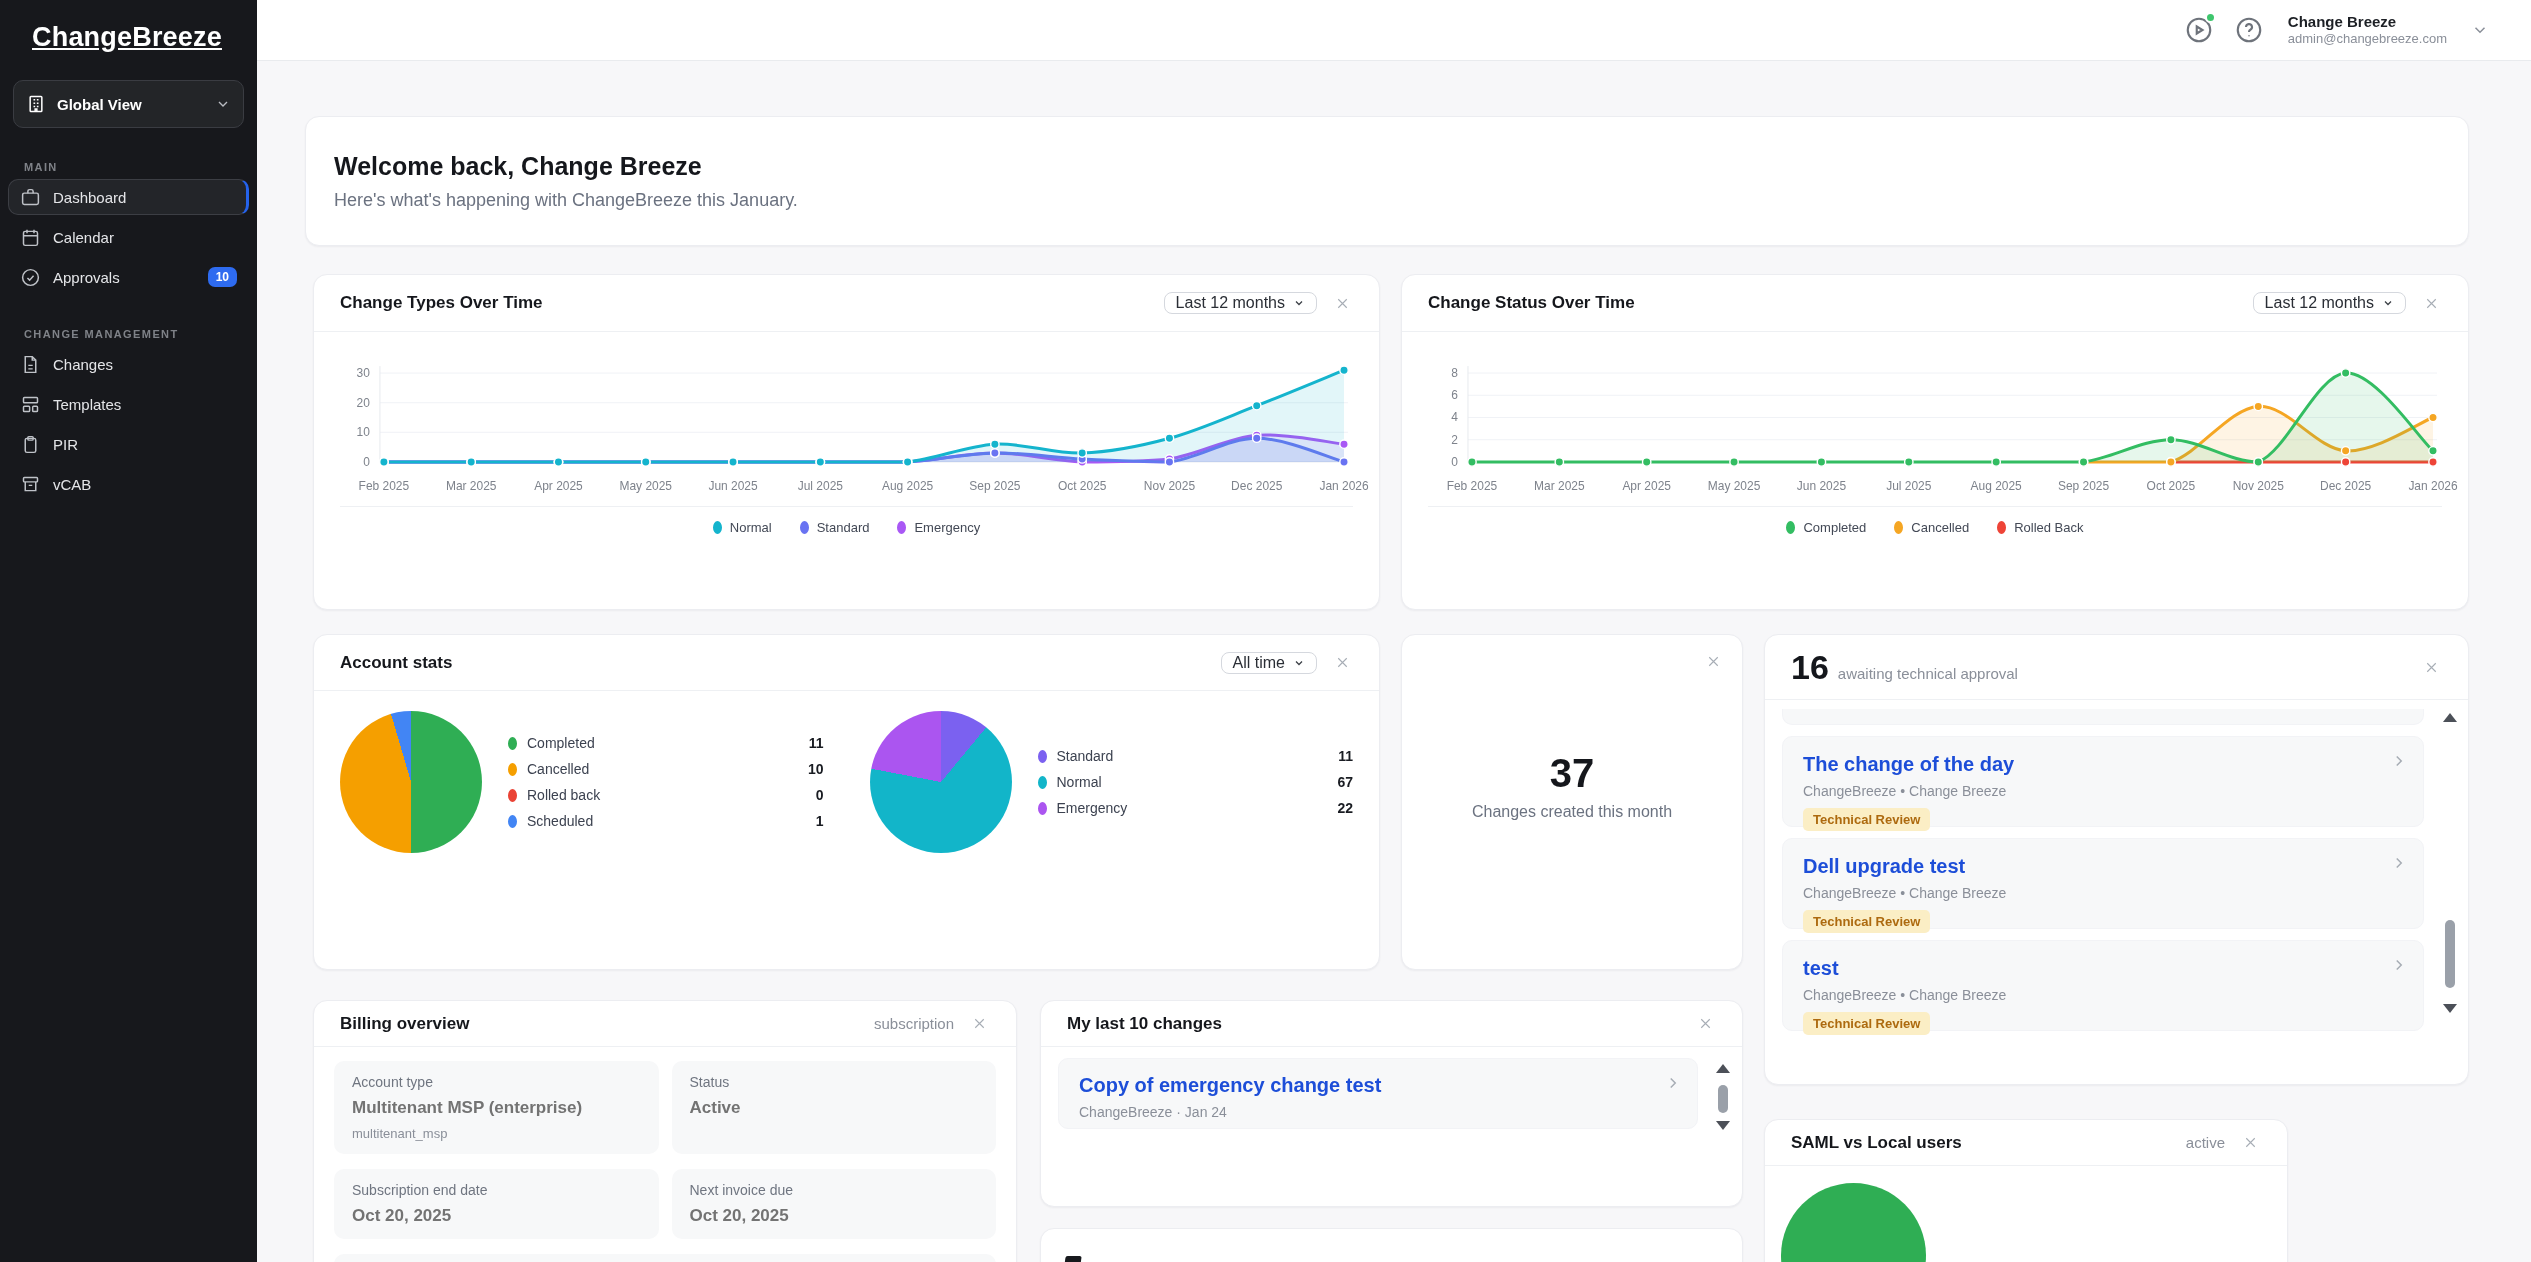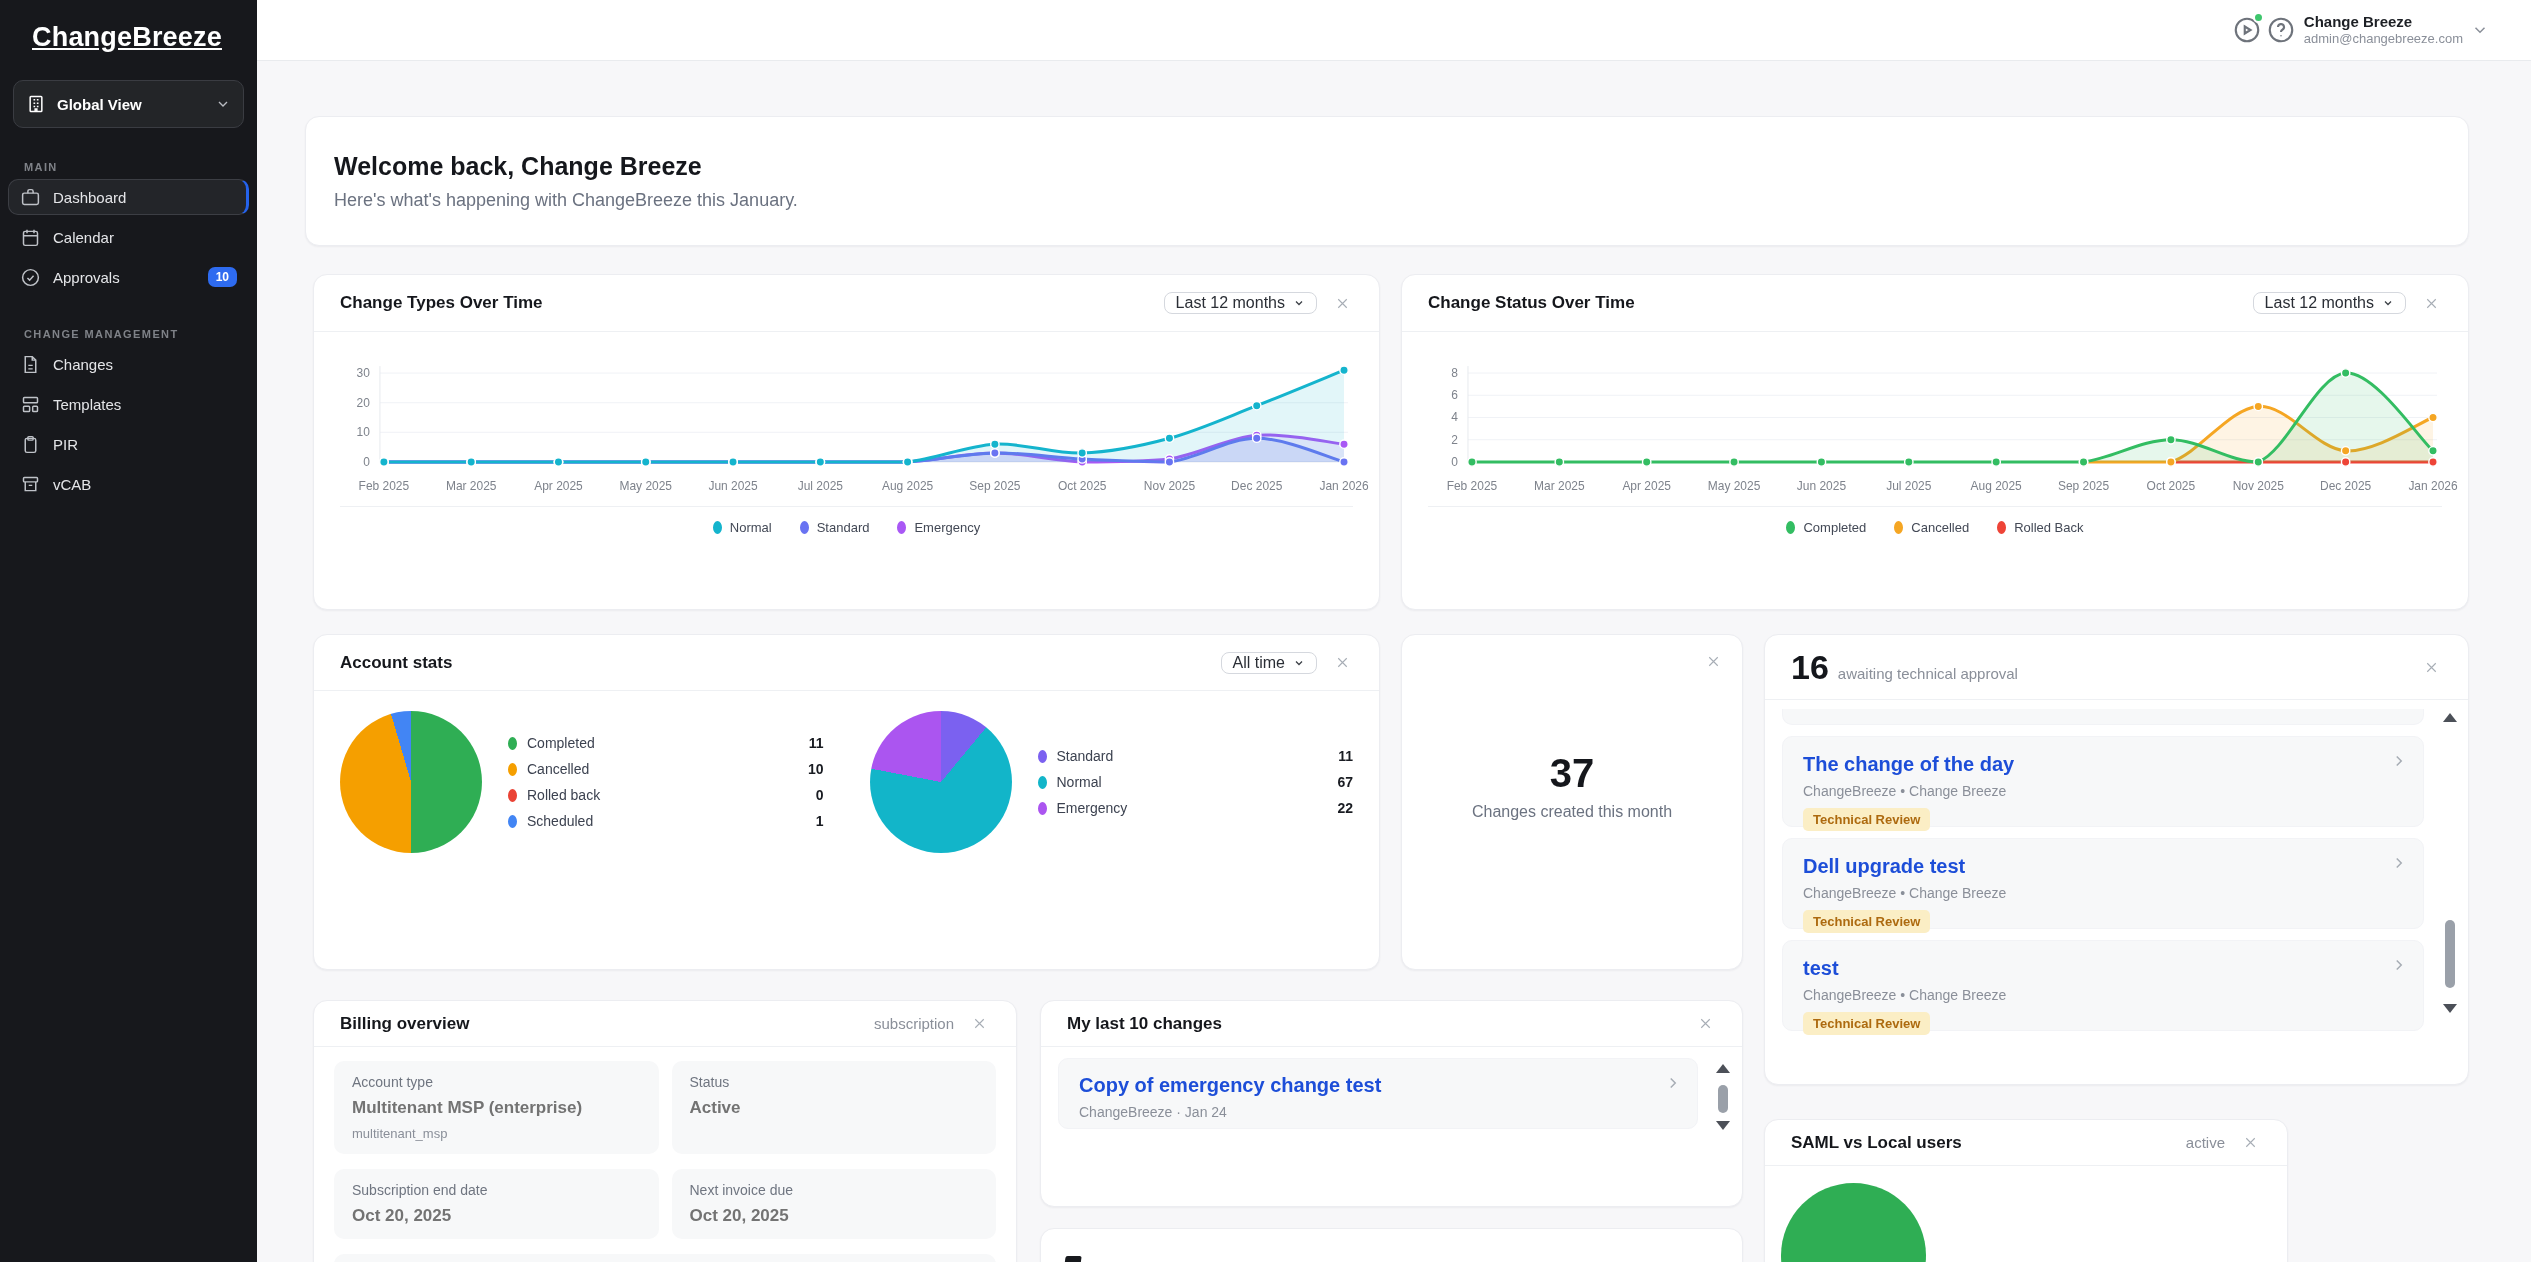--- a/index.html
+++ b/index.html
@@ -16,21 +16,21 @@
   .org-btn .caret{margin-left:auto;color:#b9bcc2;}
   .nav-section-label{margin:33px 0 6px 24px;font-size:11px;letter-spacing:1.4px;color:#7f8288;font-weight:700;}
   .nav-item{margin:4px 8px 0;height:36px;border-radius:10px;display:flex;align-items:center;gap:12px;padding:0 11px;
     color:#e4e5e8;font-size:15px;border:1px solid transparent;}
   .nav-item.active{background:#232529;border-color:#3c3e44;border-right:3px solid var(--accent,#2563eb);}
   .nav-item .nicon{color:#bfc2c8;display:flex;}
   .nav-badge{margin-left:auto;background:var(--sidebar-badge,#2e6bf0);color:#fff;font-size:12px;font-weight:700;border-radius:7px;padding:3px 8px;}
 
   
   .topbar{position:absolute;left:257px;right:0;top:0;height:61px;background:#fff;border-bottom:1px solid #e9ebee;
-    display:flex;align-items:center;justify-content:flex-end;gap:4px;padding-right:42px;}
+    display:flex;align-items:center;justify-content:flex-end;gap:20px;padding-right:42px;}
   .tb-icon{position:relative;color:#6e737b;background:none;border:none;display:flex;}
   .tb-dot{position:absolute;right:-2px;top:-3px;width:11px;height:11px;border-radius:50%;background:#3ec66d;border:2px solid #fff;}
   .user-block{display:flex;flex-direction:column;line-height:1.3;margin-left:4px;}
   .user-name{font-size:15px;font-weight:600;color:#1d2025;}
   .user-email{font-size:13px;color:#8a8f99;}
   .user-caret{color:#8a8f99;margin-left:4px;}
 
   
   .card{position:absolute;background:#fff;border:1px solid #ecedf1;border-radius:14px;box-shadow:0 1px 2px rgba(20,24,33,.05);}
   .card-h{display:flex;align-items:center;padding:0 26px;border-bottom:1px solid #eef0f3;}

